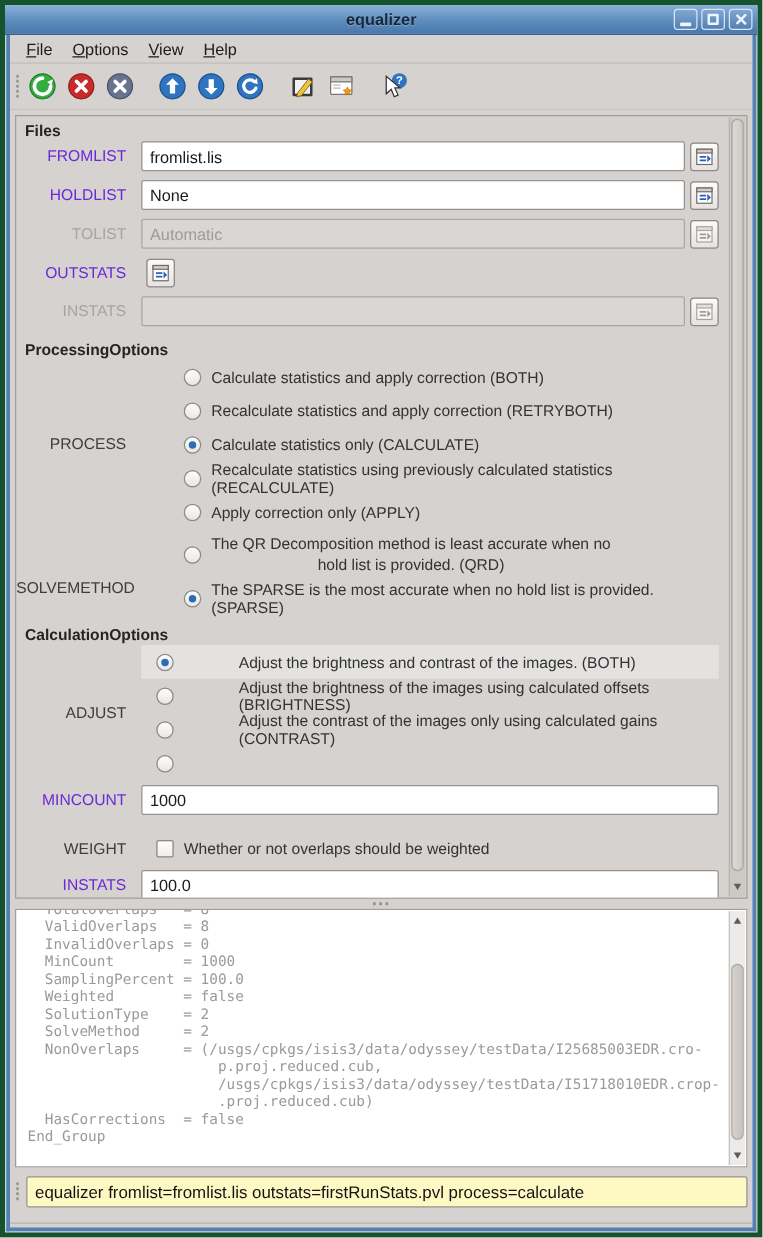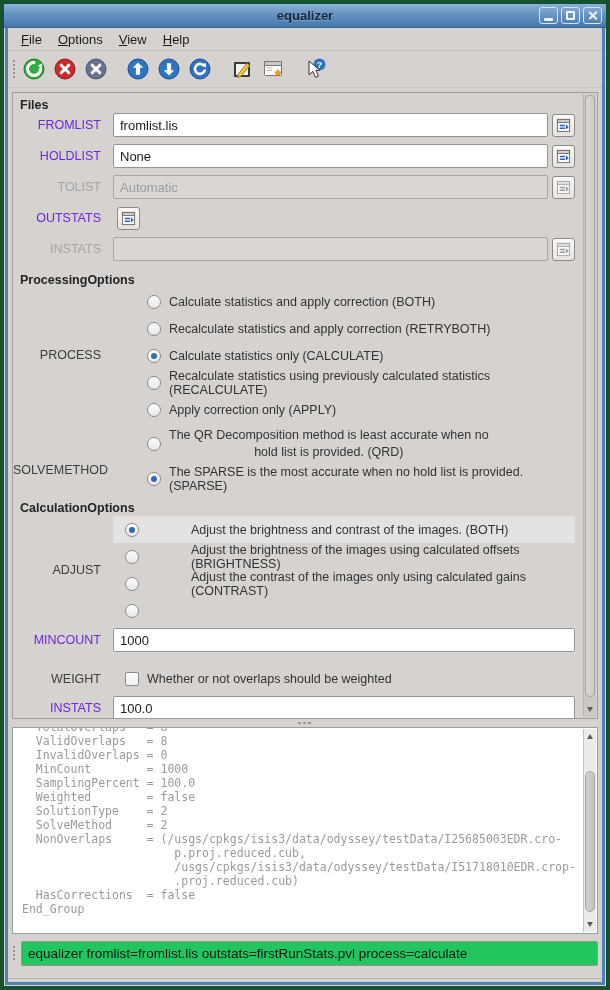--- a/index.html
+++ b/index.html
@@ -94,21 +94,21 @@
   .log-area{position:relative;height:207px;margin:0 4px;border:1px solid #a19d99;background:#fff;overflow:hidden;}
   .log-pre{margin:-8px 0 0 0;padding:0 0 0 9px;font-family:"DejaVu Sans Mono","Liberation Mono",monospace;
     font-size:11.5px;line-height:14px;color:#9a9a9a;white-space:pre;}
   .log-area .vsb{background:#edebe9;border-left:1px solid #c4c1bd;}
   .log-area .thumb{top:42px;bottom:20px;background:linear-gradient(90deg,#d4d1ce,#c6c3bf);}
 
   
   .cmd-row{display:flex;align-items:center;height:26px;margin:6px 4px 0 4px;}
   .cgrip{width:5px;height:16px;margin-right:4px;
     background:radial-gradient(circle,#9a968f 1px,transparent 1.3px) 0 0/4px 4px repeat-y;}
-  .cmd-input{flex:1;height:25px;border:1px solid #979390;border-radius:2px;background:#22c55e;
+  .cmd-input{flex:1;height:25px;border:1px solid #979390;border-radius:2px;background:#fef9c3;
     font-family:"Liberation Sans",sans-serif;font-size:13.5px;color:#141414;padding:0 6px;outline:none;}
 
   
   .statusbar{position:relative;display:flex;align-items:center;height:37px;margin-top:12px;
     border-top:1px solid #b8b4b0;padding-left:5px;}
   .progress{width:167px;height:19px;border:1px solid #8b8783;border-radius:2px;overflow:hidden;
     background:repeating-linear-gradient(135deg,#6d9ac6 0 16px,#4e7dae 16px 32px);
     display:flex;align-items:center;justify-content:center;}
   .progress-text{font-size:13px;color:#17324f;}
   .status-text{font-size:13.5px;color:#1a1a1a;margin-left:14px;}

